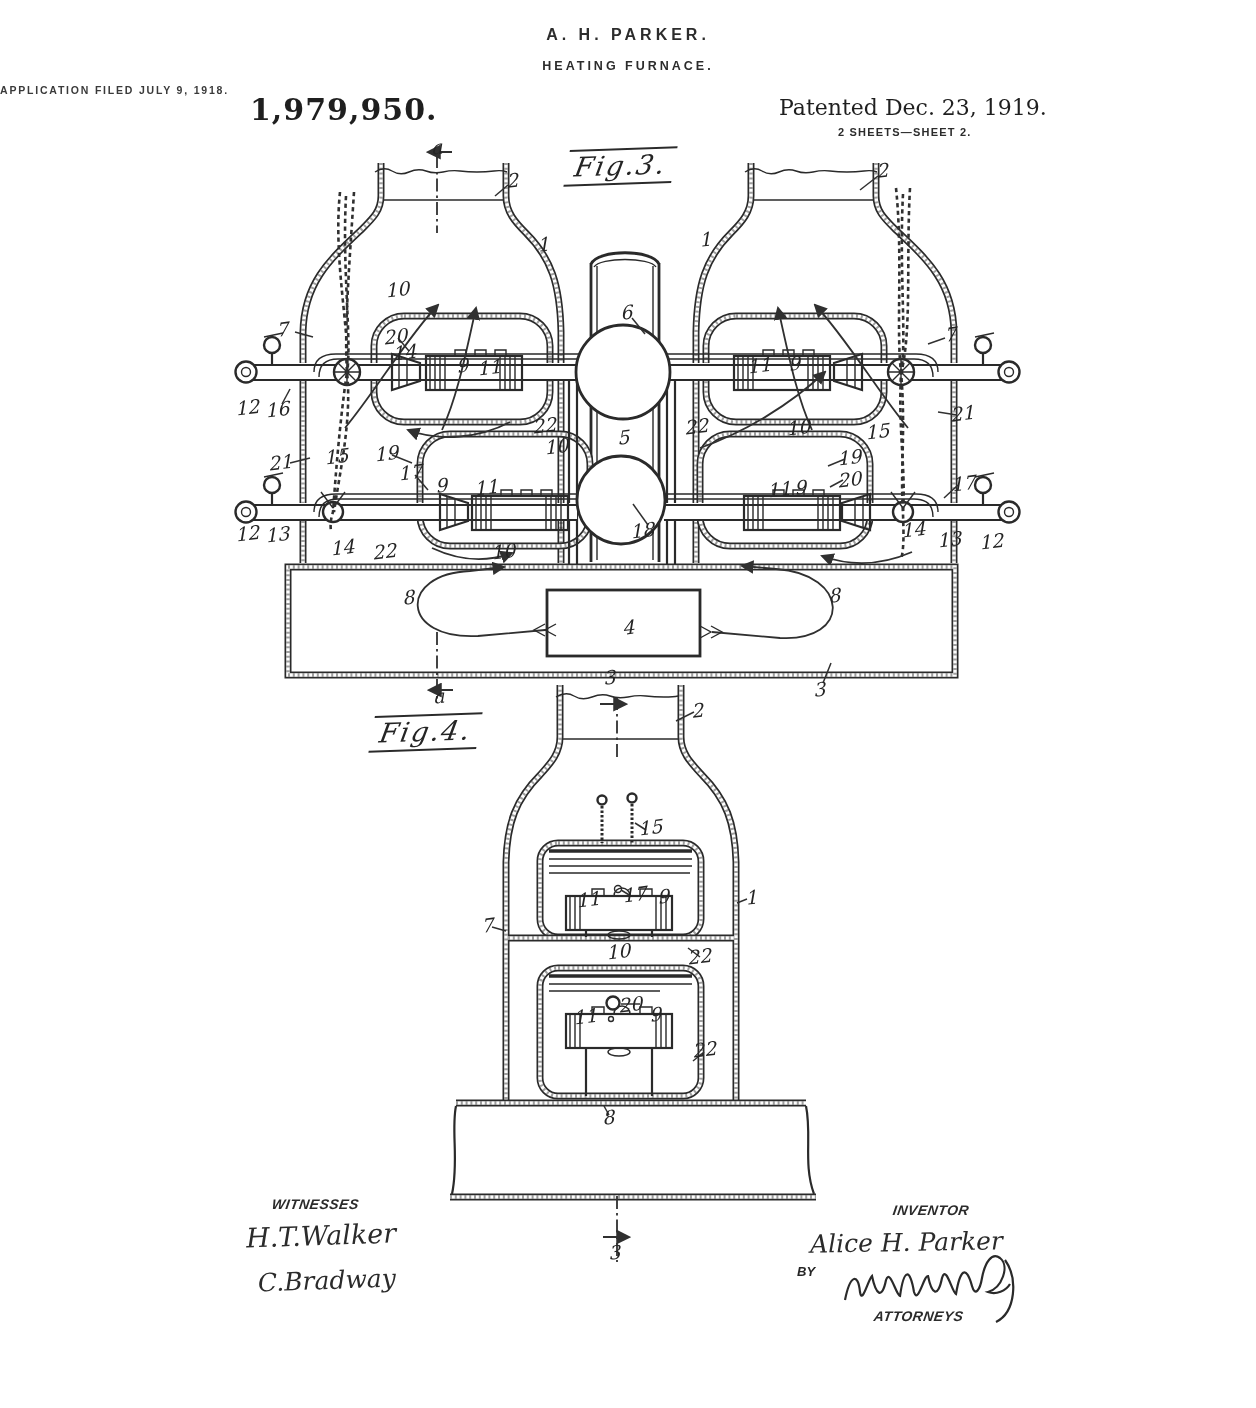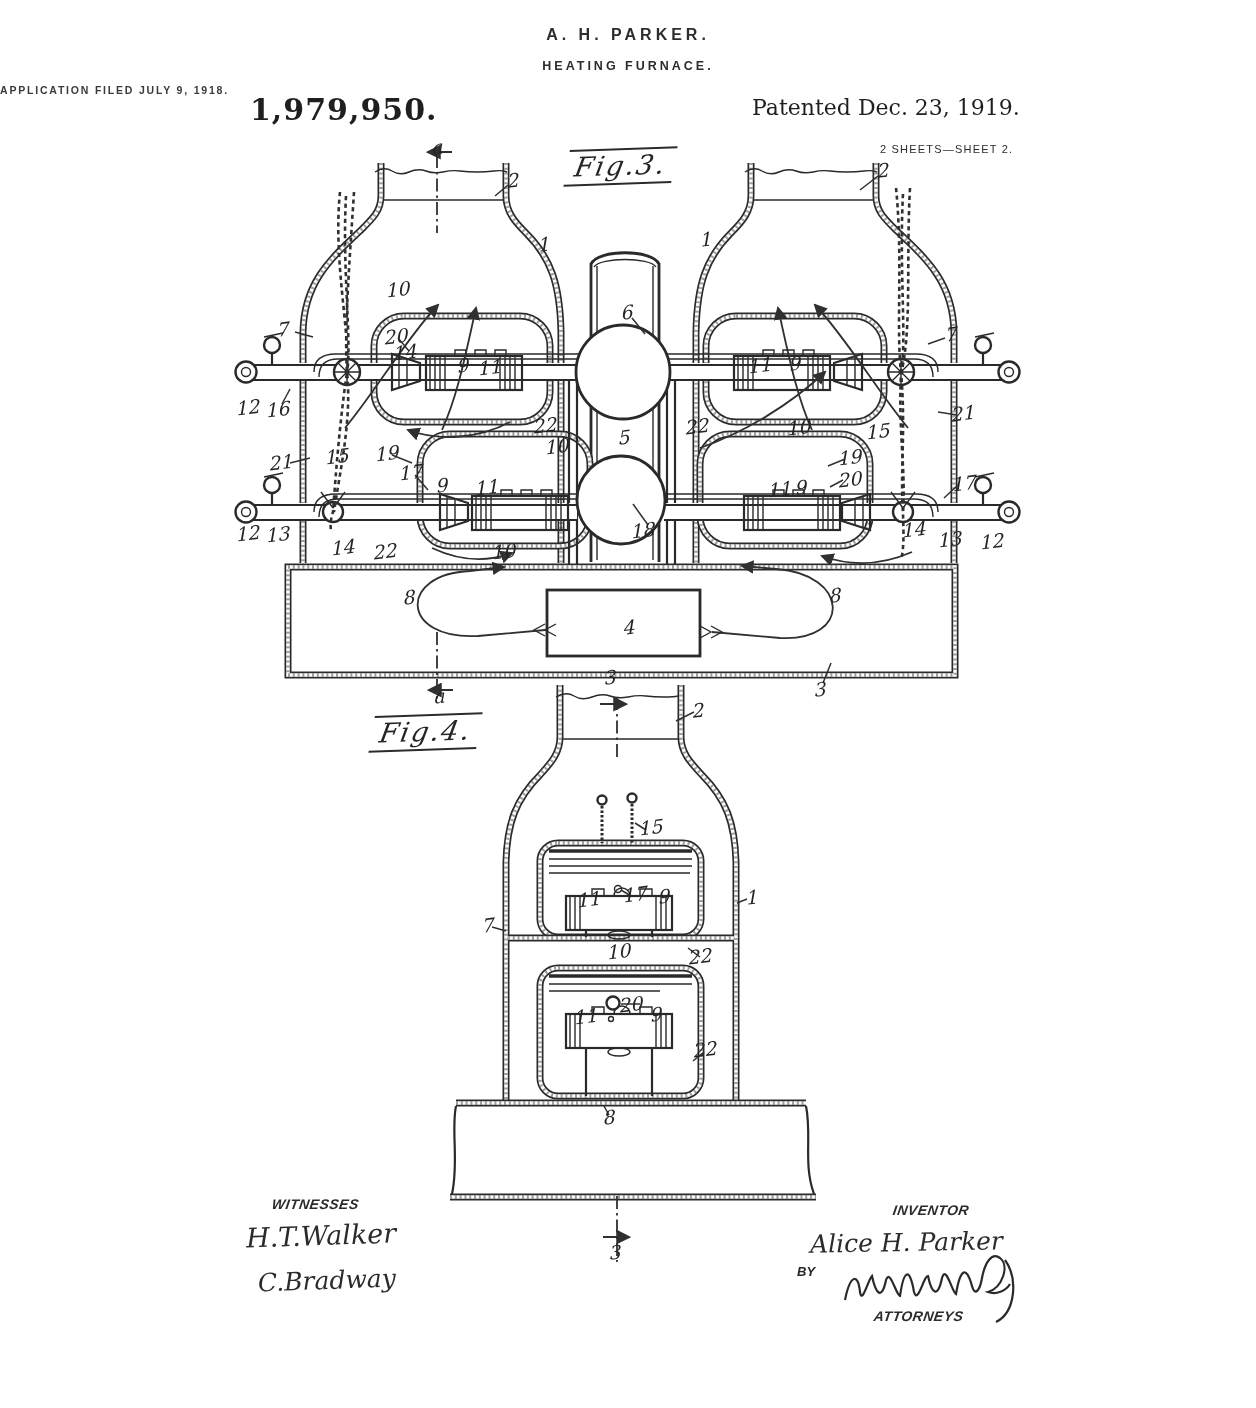--- a/index.html
+++ b/index.html
@@ -3,22 +3,22 @@
 <meta charset="utf-8">
 <style>
   html,body{margin:0;padding:0;background:#fff;}
   .page{position:relative;width:1256px;height:1408px;background:#ffffff;overflow:hidden;
         font-family:"Liberation Sans",sans-serif;color:#262626;}
   .t{position:absolute;white-space:nowrap;}
   .hdr-name{left:0;width:100%;text-align:center;top:26px;font-size:16px;font-weight:bold;letter-spacing:4px;color:#2c2c2c;}
   .hdr-title{left:0;width:100%;text-align:center;top:59px;font-size:12.5px;font-weight:bold;letter-spacing:3px;color:#2c2c2c;}
   .hdr-app{left:0;width:100%;text-align:left;top:84px;font-size:10.5px;font-weight:bold;letter-spacing:1.8px;color:#3a3a3a;}
   .patnum{left:250px;top:92px;font-family:"DejaVu Serif",serif;font-weight:bold;font-size:30px;letter-spacing:1px;color:#1f1f1f;}
-  .patdate{left:752px;top:95px;font-family:"DejaVu Serif",serif;font-size:22px;color:#1f1f1f;}
-  .sheets{left:838px;top:143px;font-size:11px;font-weight:normal;letter-spacing:1.2px;color:#2c2c2c;margin-left:42px;}
+  .patdate{left:779px;top:95px;font-family:"DejaVu Serif",serif;font-size:22px;color:#1f1f1f;}
+  .sheets{left:838px;top:126px;font-size:11px;font-weight:bold;letter-spacing:1.2px;color:#2c2c2c;}
   .fig-label{font-family:"DejaVu Serif",serif;font-style:italic;font-size:27px;letter-spacing:2px;color:#242424;
              border-top:2.5px solid #2a2a2a;border-bottom:2.5px solid #2a2a2a;padding:0 8px 2px;
              transform:skewX(-12deg) rotate(-2deg);}
   .fig3-label{left:567px;top:148px;}
   .fig4-label{left:372px;top:714px;}
   .part-label{position:absolute;transform:translate(-50%,-50%) rotate(-7deg) skewX(-6deg);
               font-family:"DejaVu Serif",serif;font-style:italic;font-size:19px;color:#242424;}
   .sig-head{font-style:italic;font-weight:bold;font-size:14px;letter-spacing:.5px;color:#2b2b2b;transform:skewX(-8deg);}
   .cursive{font-family:"DejaVu Serif",serif;font-style:italic;color:#2b2b2b;}
   .witness1{left:246px;top:1220px;font-size:27px;transform:rotate(-2deg);}

